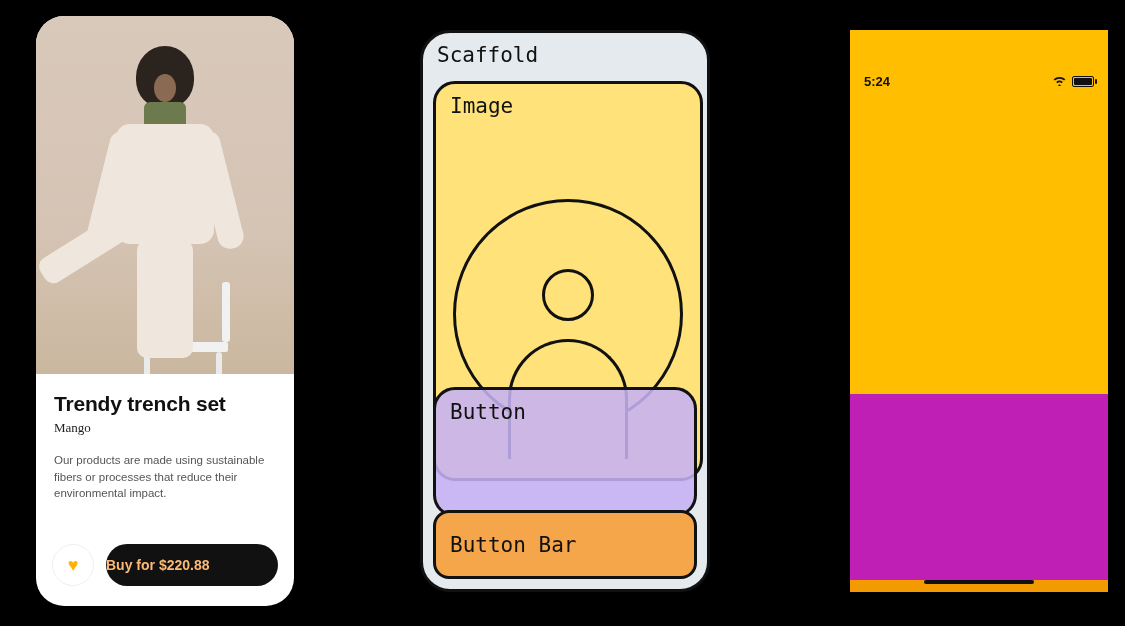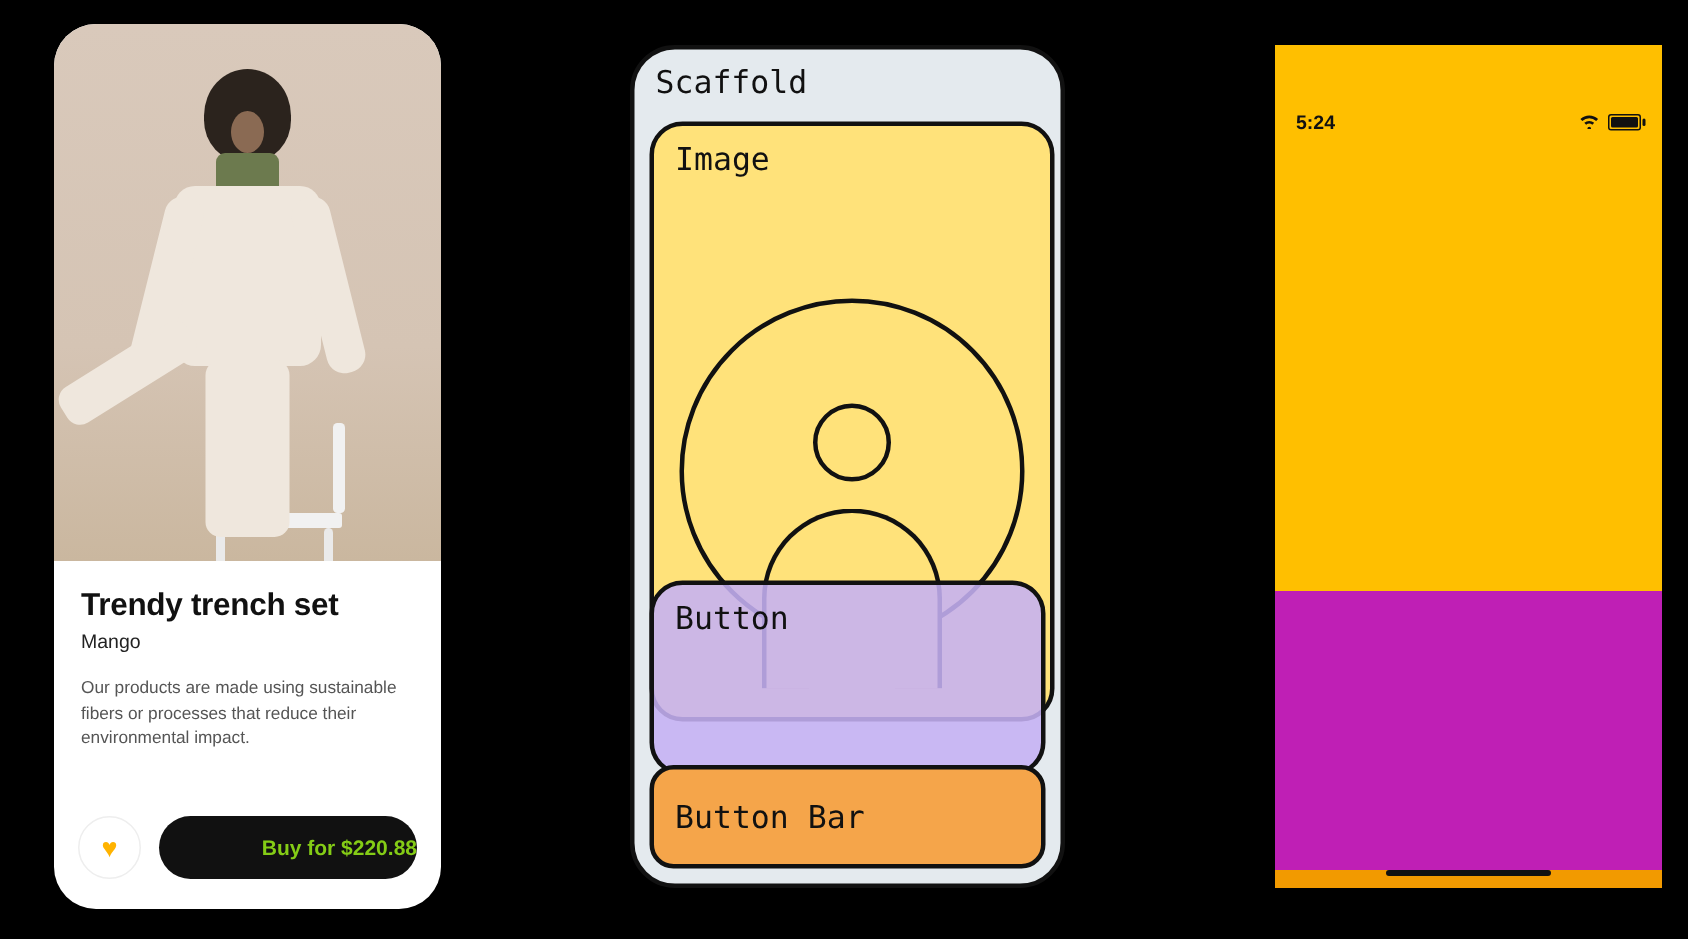--- a/index.html
+++ b/index.html
@@ -54,37 +54,37 @@
   .p1-chair .seat{ width:90px; height:10px; background:#f1f1f1; border-radius:2px; }
   .p1-chair .back{ width:8px; height:60px; background:#f1f1f1; position:absolute; right:-2px; top:-60px; border-radius:3px;}
   .p1-chair .leg{ width:6px; height:52px; background:#eaeaea; position:absolute; top:10px; border-radius:3px;}
   .p1-chair .leg.l{ left:6px; } .p1-chair .leg.r{ right:6px; }
 
   .p1-content{
     padding: 18px 18px 0 18px;
     flex:1;
   }
   .p1-title{ font-size:21px; font-weight:700; color:#111; letter-spacing:-0.2px; }
-  .p1-brand{ font-size:13px; color:#222; margin-top:4px; }
+  .p1-brand{ font-size:13px; color:#222; margin-top:4px;font-family:Liberation Serif, serif; }
   .p1-desc{ font-size:11.5px; line-height:1.45; color:#555; margin-top:16px; }
 
   .p1-bar{
     display:flex; align-items:center; gap:12px;
     padding: 14px 16px 20px 16px;
   }
   .p1-fav{
     width:42px; height:42px; border-radius:50%;
     background:#fff; border:1px solid #eee;
     display:flex; align-items:center; justify-content:center;
     font-size:18px; color:#ffb300; cursor:pointer;
   }
   .p1-buy{
     flex:1; height:42px; border-radius:24px;
-    background:#111; color:#84cc16; font-size:14px; font-weight:600;
-    display:flex; align-items:center; justify-content:flex-end;
+    background:#111; color:#fdba74; font-size:14px; font-weight:600;
+    display:flex; align-items:center; justify-content:flex-start;
     cursor:pointer; border:none;
   }
 
   
   .phone2{
     position:absolute; left:420px; top:30px;
     width:290px; height:562px;
     background:#e4eaee;
     border:3px solid #111;
     border-radius:30px;

